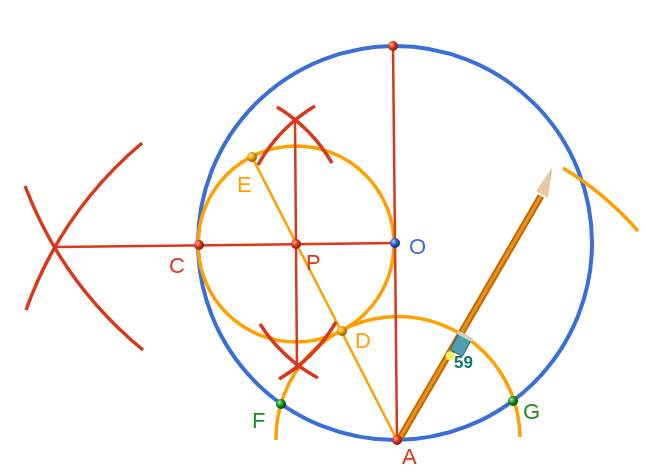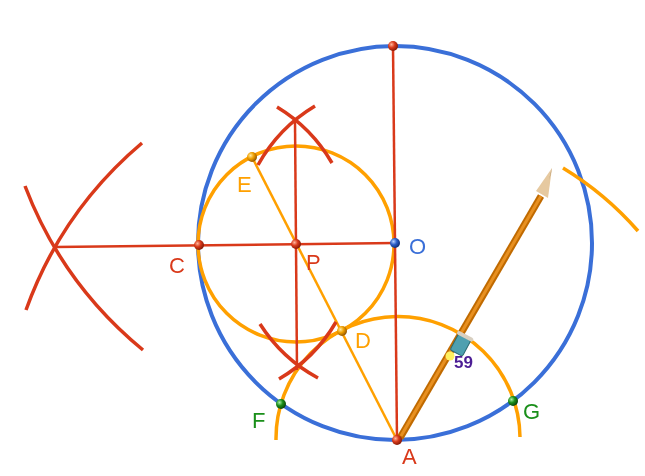--- a/index.html
+++ b/index.html
@@ -88,14 +88,14 @@
 </svg>
 
 <div class="lbl" style="left:402px;top:446px;color:#d9391a;">A</div>
 <div class="lbl" style="left:409px;top:236px;color:#3a6fd8;">O</div>
 <div class="lbl" style="left:306px;top:252px;color:#d9391a;">P</div>
 <div class="lbl" style="left:169px;top:255px;color:#d9391a;">C</div>
 <div class="lbl" style="left:355px;top:330px;color:#ffa000;">D</div>
 <div class="lbl" style="left:237px;top:174px;color:#ffa000;">E</div>
 <div class="lbl" style="left:252px;top:410px;color:#1a8f1a;">F</div>
 <div class="lbl" style="left:523px;top:401px;color:#1a8f1a;">G</div>
-<div class="lbl" style="left:454px;top:352px;color:#4c1d95;font-size:17px;font-weight:bold;">59</div>
+<div class="lbl" style="left:454px;top:352px;color:#0f766e;font-size:17px;font-weight:bold;">59</div>
 </div>
 
 </body></html>

